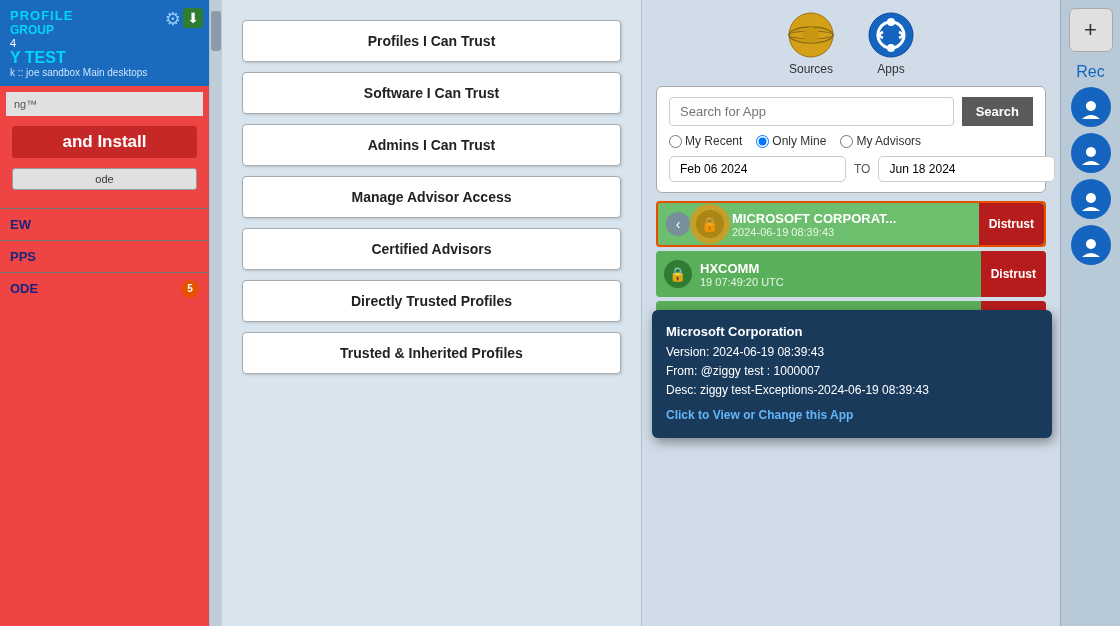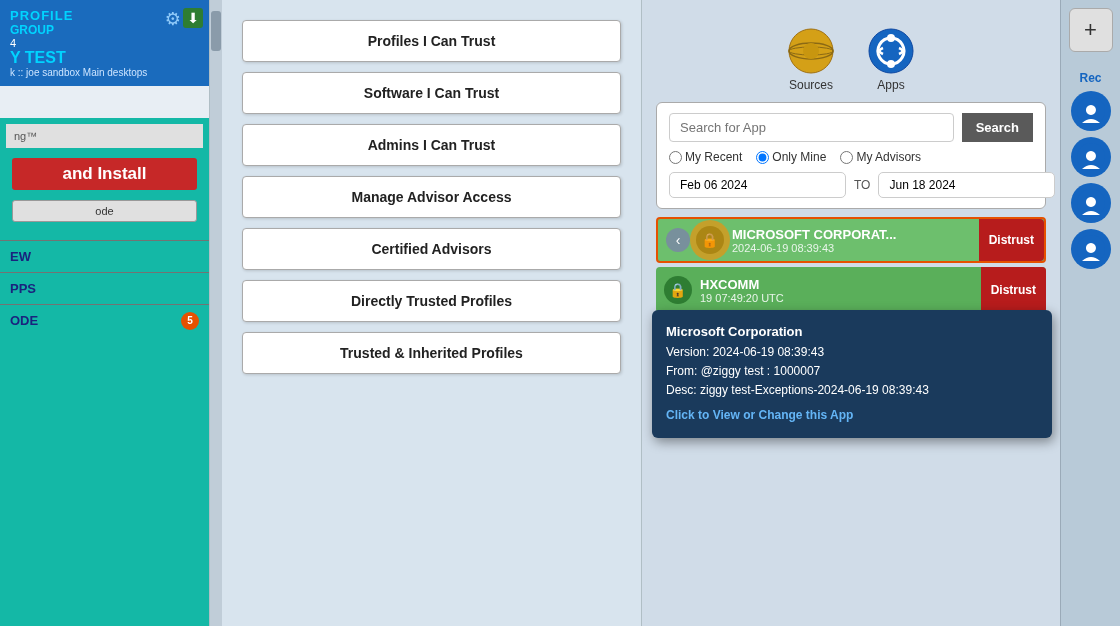--- a/index.html
+++ b/index.html
@@ -73,22 +73,21 @@
       display: flex;
       align-items: center;
       justify-content: center;
       border-radius: 3px;
       cursor: pointer;
     }
 
     .sidebar-scroll {
       flex: 1;
       overflow-y: auto;
-      background: #14b8a6;
-      margin-top: 32px;
+      background: #ef4444;
     }
 
     .install-btn {
       margin: 6px;
       background: #c62828;
       color: white;
       border: none;
       padding: 6px 10px;
       font-size: 17px;
       font-weight: bold;
@@ -191,21 +190,20 @@
       flex-direction: column;
       overflow: hidden;
       position: relative;
     }
 
     .apps-sources-bar {
       display: flex;
       align-items: flex-start;
       padding: 10px 20px;
       gap: 30px;
-      margin-top: 16px;
     }
     .icon-label {
       display: flex;
       flex-direction: column;
       align-items: center;
       cursor: pointer;
     }
     .icon-circle {
       width: 50px;
       height: 50px;
@@ -592,21 +590,21 @@
     <div class="tooltip-title">Microsoft Corporation</div>
     <div>Version: 2024-06-19 08:39:43</div>
     <div>From: @ziggy test : 1000007</div>
     <div>Desc: ziggy test-Exceptions-2024-06-19 08:39:43</div>
     <span class="tooltip-click">Click to View or Change this App</span>
   </div>
 </div>
 
 <div class="far-right">
   <div class="add-btn">+</div>
-  <div style="font-size:12px;font-weight:bold;color:#1565c0;margin-top:13px;">Rec</div>
+  <div style="font-size:16px;font-weight:normal;color:#1565c0;margin-top:5px;">Rec</div>
   <div class="avatar-btn">
     <svg width="28" height="28" viewBox="0 0 28 28">
         <circle cx="14" cy="14" r="14" fill="#1565c0"></circle>
         <path d="M14 8 A5 5 0 1 1 13.9 8" fill="white"></path>
         <path d="M5 26 Q14 18 23 26" fill="white"></path>
       </svg>
   </div>
   <div class="avatar-btn">
     <svg width="28" height="28" viewBox="0 0 28 28">
         <circle cx="14" cy="14" r="14" fill="#1565c0"></circle>

